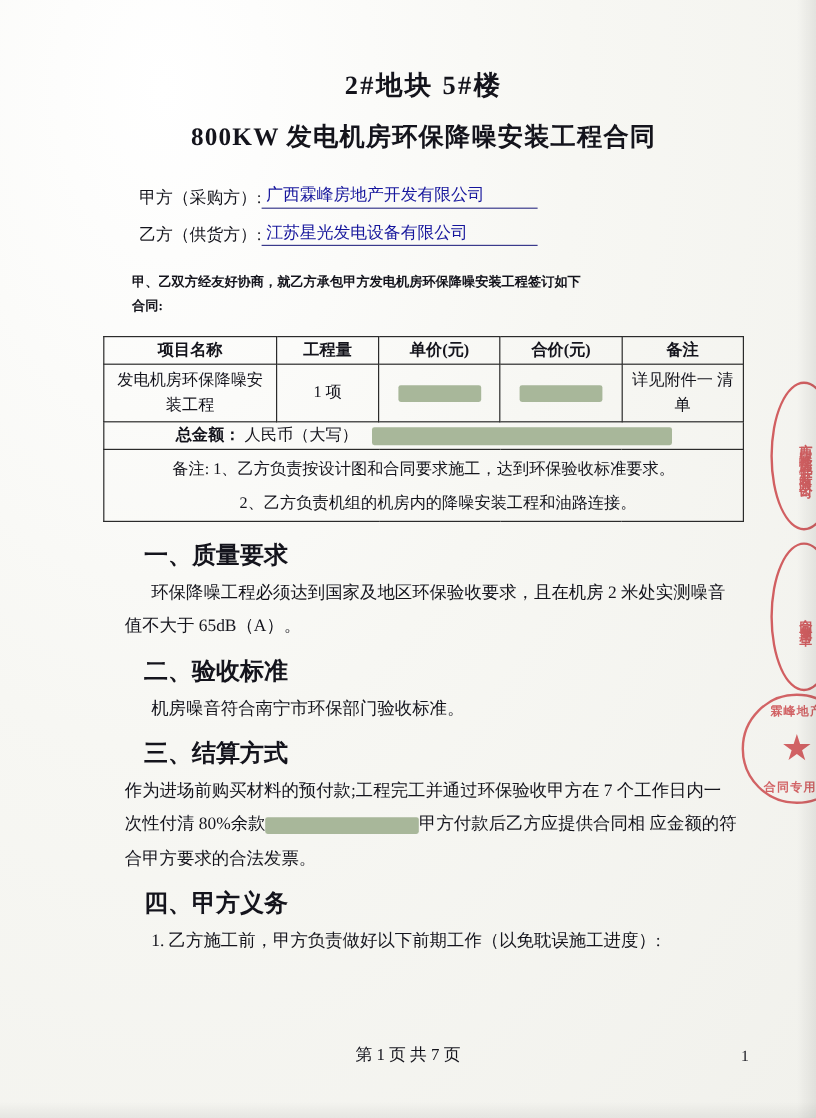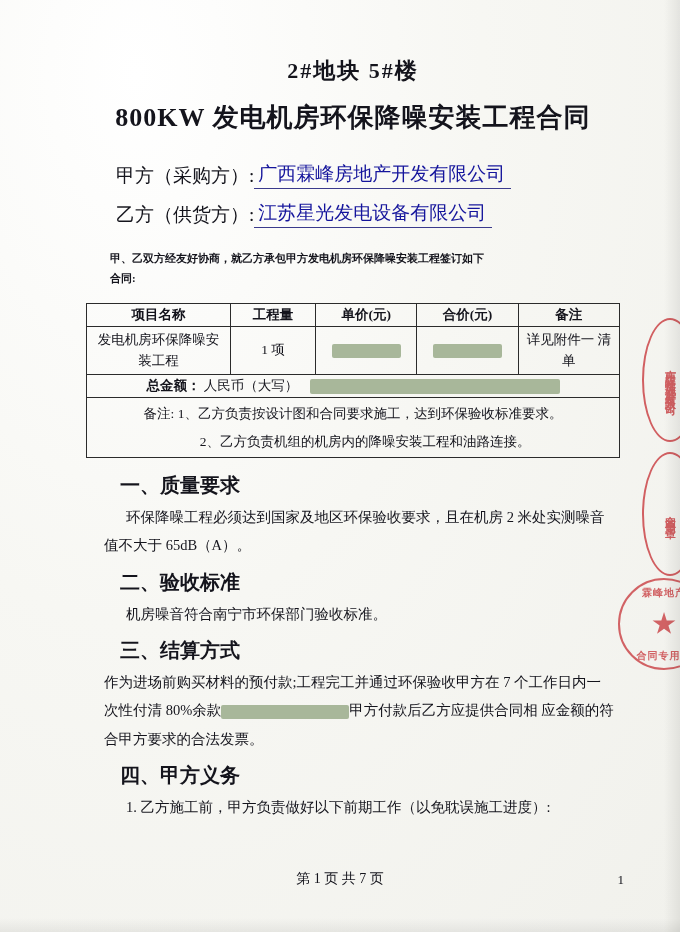--- a/index.html
+++ b/index.html
@@ -31,28 +31,28 @@
   .title1{
     text-align:center;
     font-weight:bold;
     font-size:22px;
     letter-spacing:2px;
     margin:0 0 14px 0;
   }
   .title2{
     text-align:center;
     font-weight:bold;
-    font-size:26px;
+    font-size:21px;
     letter-spacing:1px;
     margin:0 0 26px 0;
   }
 
   
   .party-row{
-    font-size:19px;
+    font-size:14px;
     margin:0 0 11px 0;
     display:flex;
     align-items:flex-end;
     padding-left:30px;
   }
   .party-label{white-space:nowrap;}
   .party-value{
     color:#15159c;
     border-bottom:1px solid #3a3a8c;
     padding:0 6px 1px 4px;

